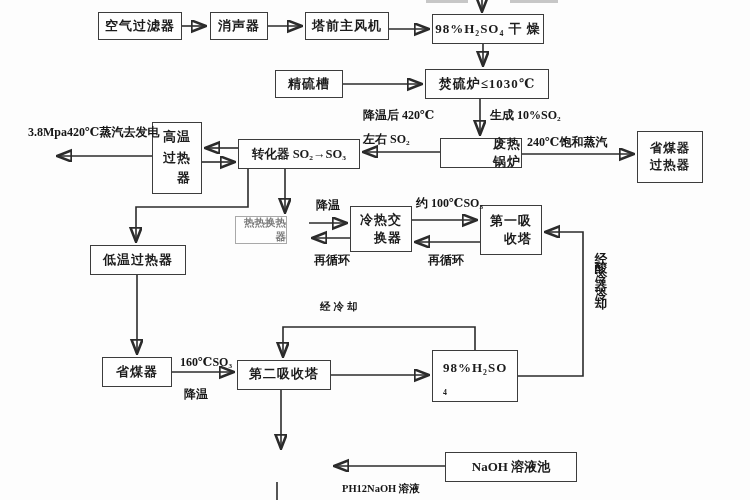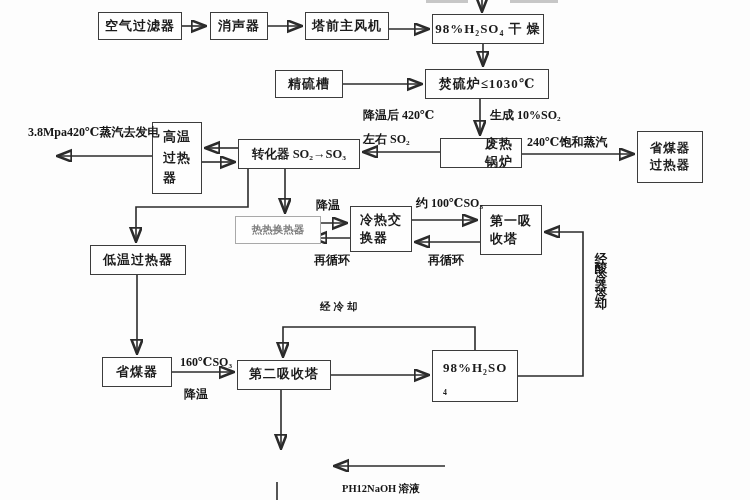--- a/index.html
+++ b/index.html
@@ -4,21 +4,21 @@
 <style>
   html,body{margin:0;padding:0;}
   #stage{
     position:relative;width:750px;height:500px;background:#fdfdfd;
     font-family:"Liberation Serif","DejaVu Serif",serif;
     overflow:hidden;color:#1c1c1c;
   }
   .node{
     position:absolute;box-sizing:border-box;border:1.6px solid #3c3c3c;
     background:#fefefe;display:flex;align-items:center;justify-content:center;
-    text-align:left;font-weight:700;font-size:13px;line-height:1.35;
+    text-align:right;font-weight:700;font-size:13px;line-height:1.35;
     white-space:pre-line;letter-spacing:1px;
   }
   .node.small{font-size:12.5px;}
   .node.gray{border-color:#a9a9a9;color:#7d7d7d;font-size:10.5px;letter-spacing:0;}
   .node.tall{line-height:1.6;}
   .node.wrapnum{align-items:flex-start;justify-content:flex-start;
     text-align:left;padding:7px 0 0 10px;line-height:1.5;}
   .lbl{
     position:absolute;font-weight:700;font-size:12px;letter-spacing:0;
     white-space:nowrap;color:#161616;
@@ -80,30 +80,31 @@
   <div class="node" style="left:432px;top:14px;width:112px;height:30px;">98%H₂SO₄ 干 燥</div>
   <div class="node" style="left:275px;top:70px;width:68px;height:28px;">精硫槽</div>
   <div class="node" style="left:425px;top:69px;width:124px;height:30px;">焚硫炉≤1030℃</div>
   <div class="node" style="left:440px;top:138px;width:82px;height:30px;padding-left:44px;">废热锅炉</div>
   <div class="node small" style="left:637px;top:131px;width:66px;height:52px;">省煤器
 过热器</div>
   <div class="node tall" style="left:152px;top:122px;width:50px;height:72px;">高温
 过热
 器</div>
   <div class="node small" style="left:238px;top:139px;width:122px;height:30px;letter-spacing:0;">转化器 SO₂→SO₃</div>
-  <div class="node gray" style="left:235px;top:216px;width:86px;height:28px;">热热换热器</div>
+  <div class="node gray" style="left:235px;top:216px;width:52px;height:28px;">热热换热器</div>
   <div class="node" style="left:350px;top:206px;width:62px;height:46px;">冷热交
 换器</div>
   <div class="node" style="left:480px;top:205px;width:62px;height:50px;">第一吸
 收塔</div>
   <div class="node" style="left:90px;top:245px;width:96px;height:30px;">低温过热器</div>
   <div class="node" style="left:102px;top:357px;width:70px;height:30px;">省煤器</div>
   <div class="node" style="left:237px;top:360px;width:94px;height:30px;font-family:Liberation Mono, monospace;">第二吸收塔</div>
   <div class="node wrapnum" style="left:432px;top:350px;width:86px;height:52px;">98%H₂SO
 ₄</div>
+  <div class="node" style="left:445px;top:452px;width:132px;height:30px;letter-spacing:0;">NaOH 溶液池</div>
 
   <div class="lbl" style="left:28px;top:124px;">3.8Mpa420℃蒸汽去发电</div>
   <div class="lbl" style="left:363px;top:107px;">降温后 420℃</div>
   <div class="lbl" style="left:363px;top:131px;">左右 SO₂</div>
   <div class="lbl" style="left:490px;top:107px;">生成 10%SO₂</div>
   <div class="lbl" style="left:527px;top:134px;">240℃饱和蒸汽</div>
   <div class="lbl" style="left:316px;top:197px;">降温</div>
   <div class="lbl" style="left:314px;top:252px;">再循环</div>
   <div class="lbl" style="left:416px;top:195px;">约 100℃SO₃</div>
   <div class="lbl" style="left:428px;top:252px;">再循环</div>

